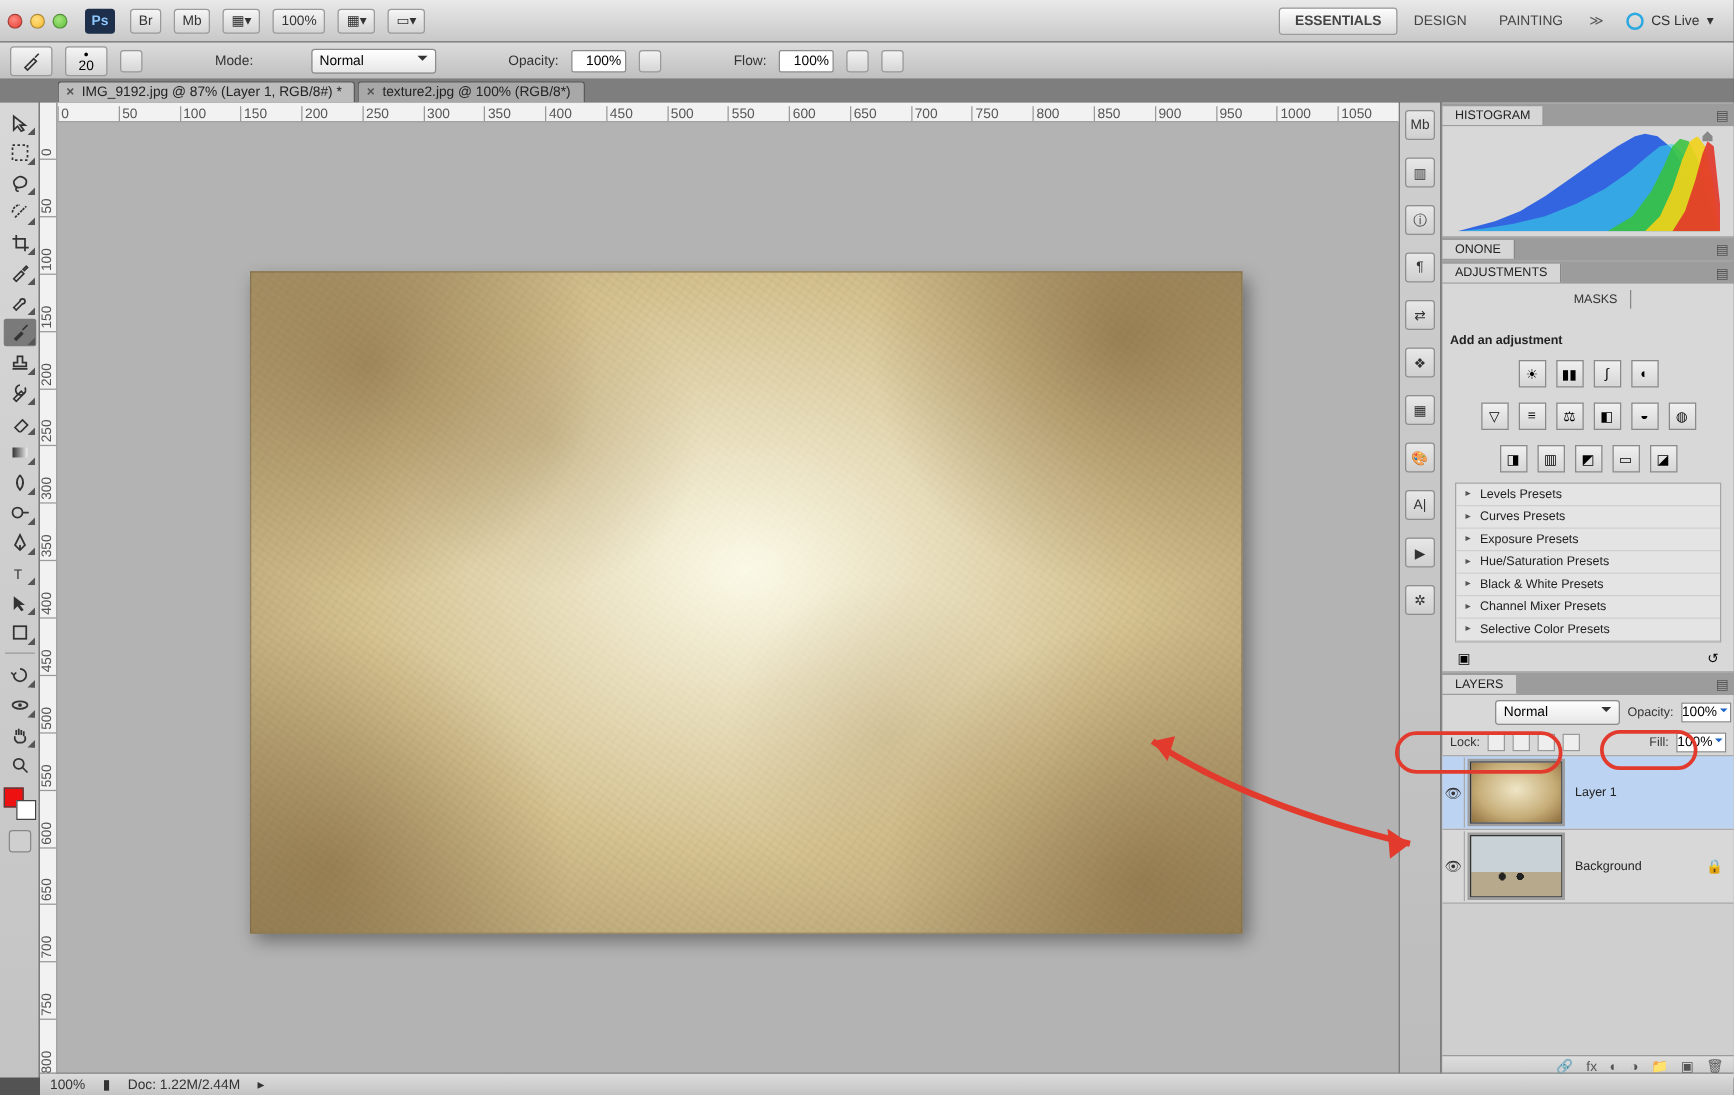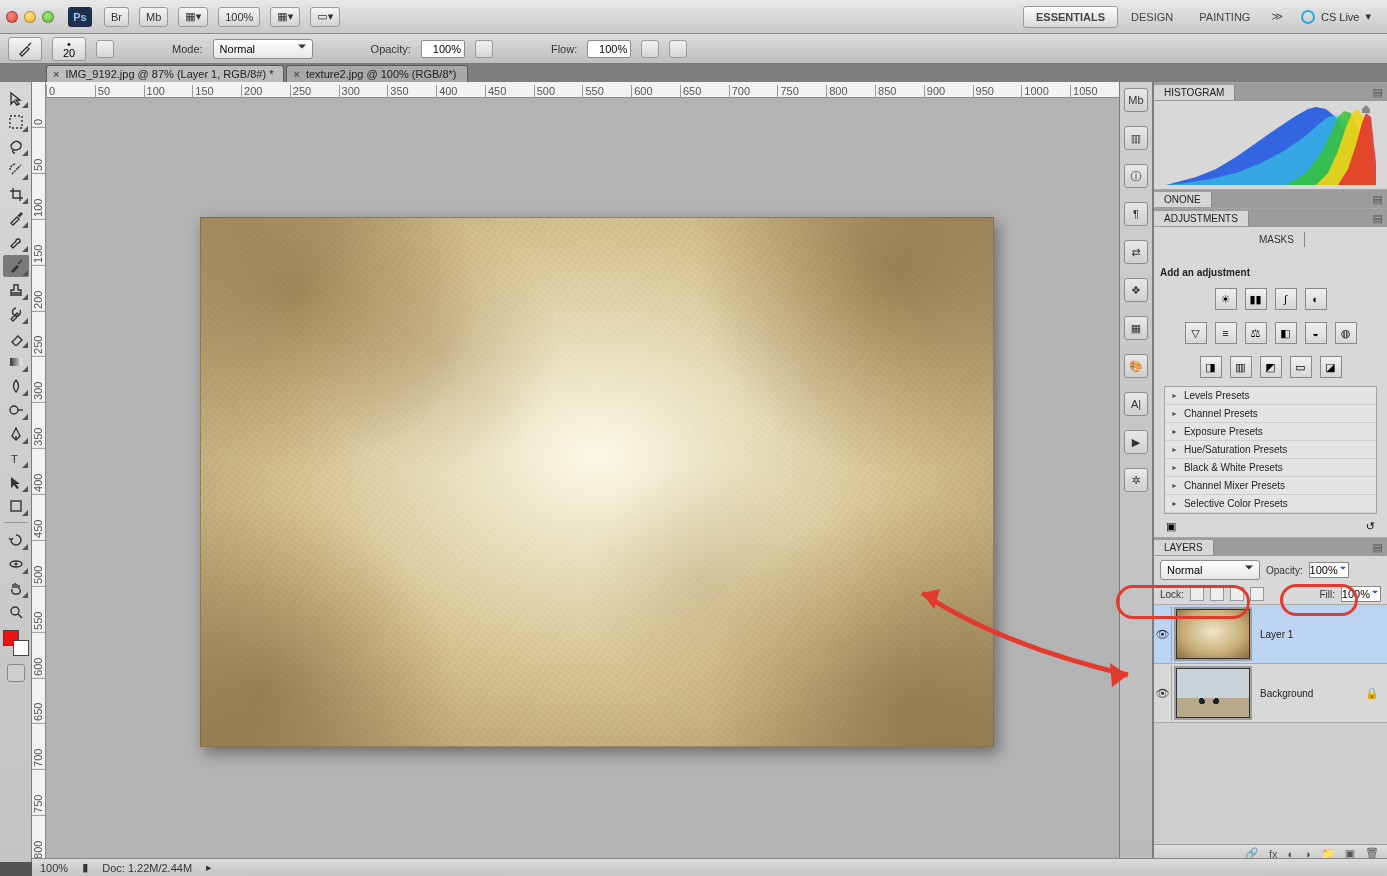--- a/index.html
+++ b/index.html
@@ -20,21 +20,21 @@
 .ws.active{background:linear-gradient(#fdfdfd,#d8d8d8);border:1px solid #9a9a9a;border-radius:3px;font-weight:bold;}
 .chev{margin:0 8px;color:#555;}
 .cslive{display:flex;align-items:center;gap:6px;padding:0 10px;color:#333;}
 .cslive .ring{width:14px;height:14px;border:2px solid #2aa9e0;border-radius:50%;}
 
 
 .optbar{height:30px;background:linear-gradient(#dcdcdc,#bfbfbf);border-bottom:1px solid #7c7c7c;display:flex;align-items:center;padding:0 8px;gap:10px;}
 .opt-tool{width:34px;height:24px;background:linear-gradient(#f5f5f5,#d4d4d4);border:1px solid #9a9a9a;border-radius:3px;display:flex;align-items:center;justify-content:center;position:relative;}
 .opt-tool svg{width:16px;height:16px;}
 .opt-lbl{color:#333;margin-left:48px;}
-.opt-sel{height:20px;background:linear-gradient(#fff,#e6e6e6);border:1px solid #8c8c8c;border-radius:3px;padding:0 18px 0 6px;display:flex;align-items:center;position:relative;min-width:60px;}
+.opt-sel{height:20px;background:linear-gradient(#fff,#e6e6e6);border:1px solid #8c8c8c;border-radius:3px;padding:0 18px 0 6px;display:flex;align-items:center;position:relative;min-width:60px;margin-left:36px;}
 .opt-sel::after{content:"";position:absolute;right:6px;top:50%;transform:translateY(-55%);border:4px solid transparent;border-top-color:#333;}
 .opt-num{width:44px;height:18px;background:#fff;border:1px solid #8c8c8c;border-radius:2px;padding:0 3px;display:flex;align-items:center;justify-content:flex-end;}
 .mini-ic{width:18px;height:18px;border:1px solid #9a9a9a;border-radius:3px;background:linear-gradient(#f2f2f2,#d6d6d6);}
 
 
 .doctabs{height:18px;background:#7e7e7e;display:flex;align-items:flex-end;padding-left:46px;}
 .doctab{height:17px;background:#bdbdbd;border:1px solid #5a5a5a;border-bottom:none;padding:0 10px 0 6px;display:flex;align-items:center;margin-right:2px;border-radius:3px 3px 0 0;color:#222;gap:6px;}
 .doctab.inactive{background:#a8a8a8;}
 .doctab .x{font-weight:bold;color:#555;}
 
@@ -460,21 +460,21 @@
         </div>
         <div class="adj-grid">
           <div class="adj-ic">◨</div>
           <div class="adj-ic">▥</div>
           <div class="adj-ic">◩</div>
           <div class="adj-ic">▭</div>
           <div class="adj-ic">◪</div>
         </div>
         <div class="presets" id="presets">
             <div class="preset">Levels Presets</div>
-            <div class="preset">Channel Presets</div>
+            <div class="preset">Curves Presets</div>
             <div class="preset">Exposure Presets</div>
             <div class="preset">Hue/Saturation Presets</div>
             <div class="preset">Black &amp; White Presets</div>
             <div class="preset">Channel Mixer Presets</div>
             <div class="preset">Selective Color Presets</div>
           </div>
         <div style="display:flex;justify-content:space-between;padding:4px 8px 0;">
           <span>▣</span>
           <span>↺</span>
         </div>

